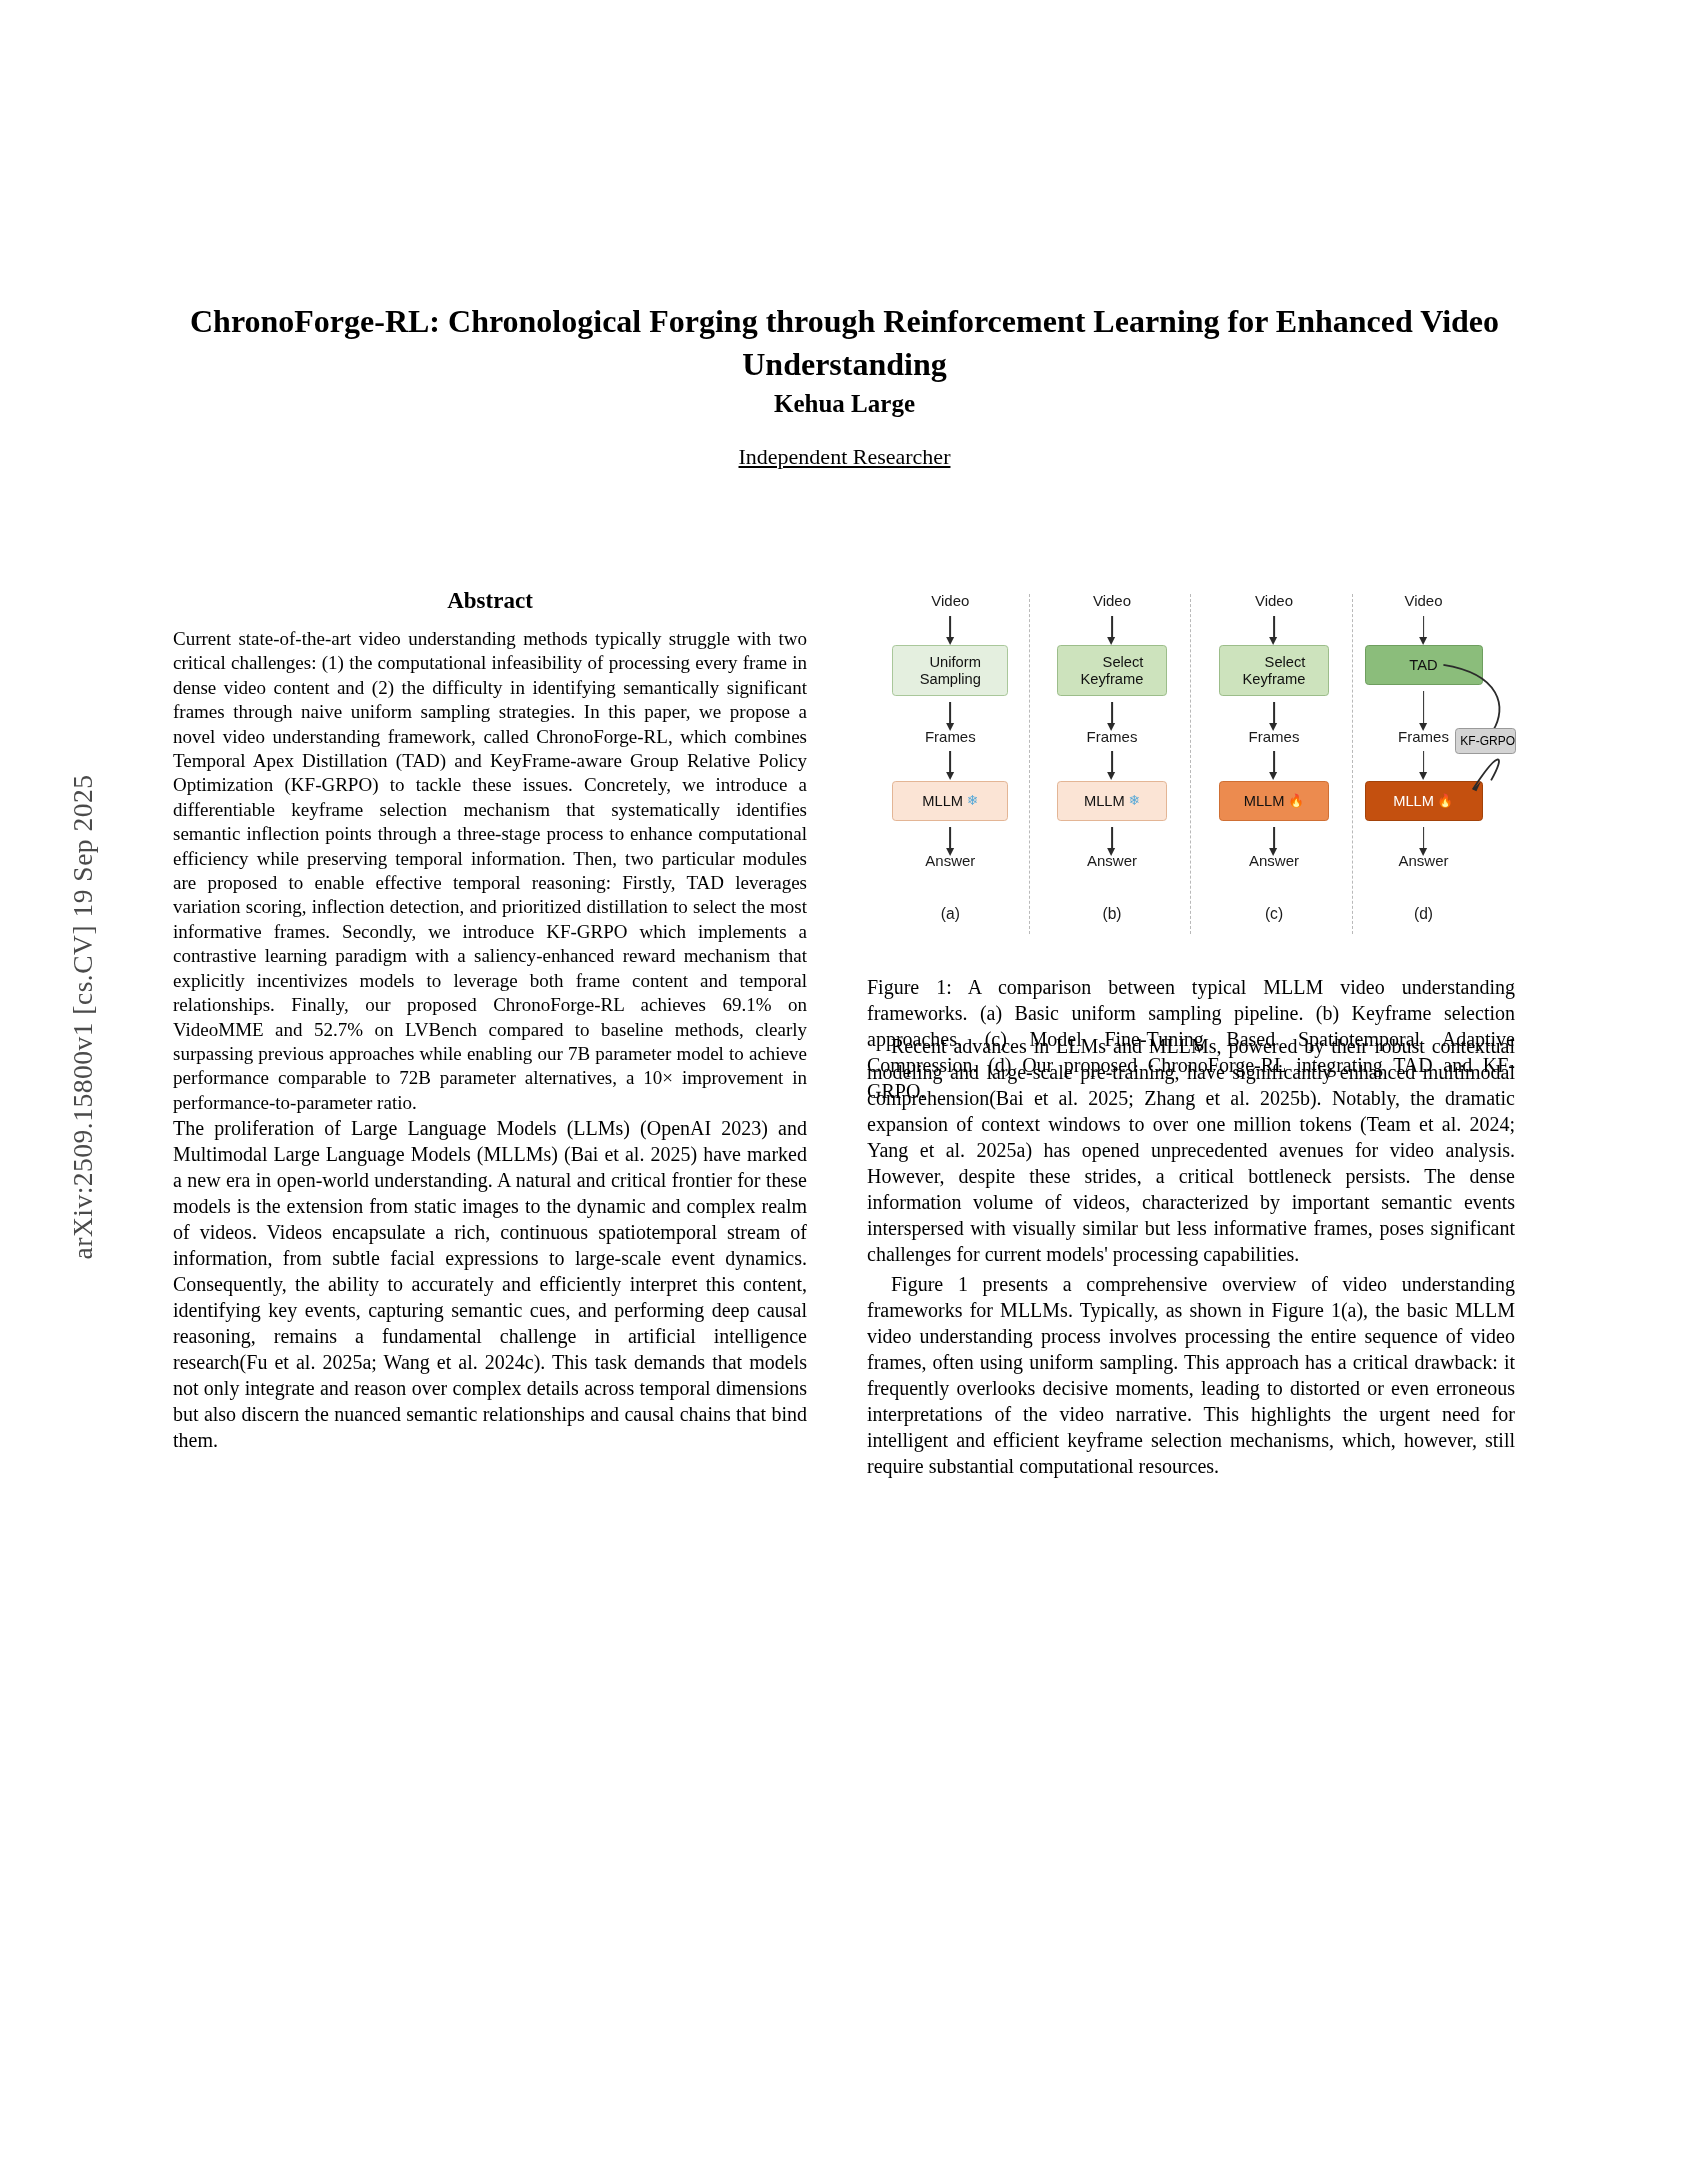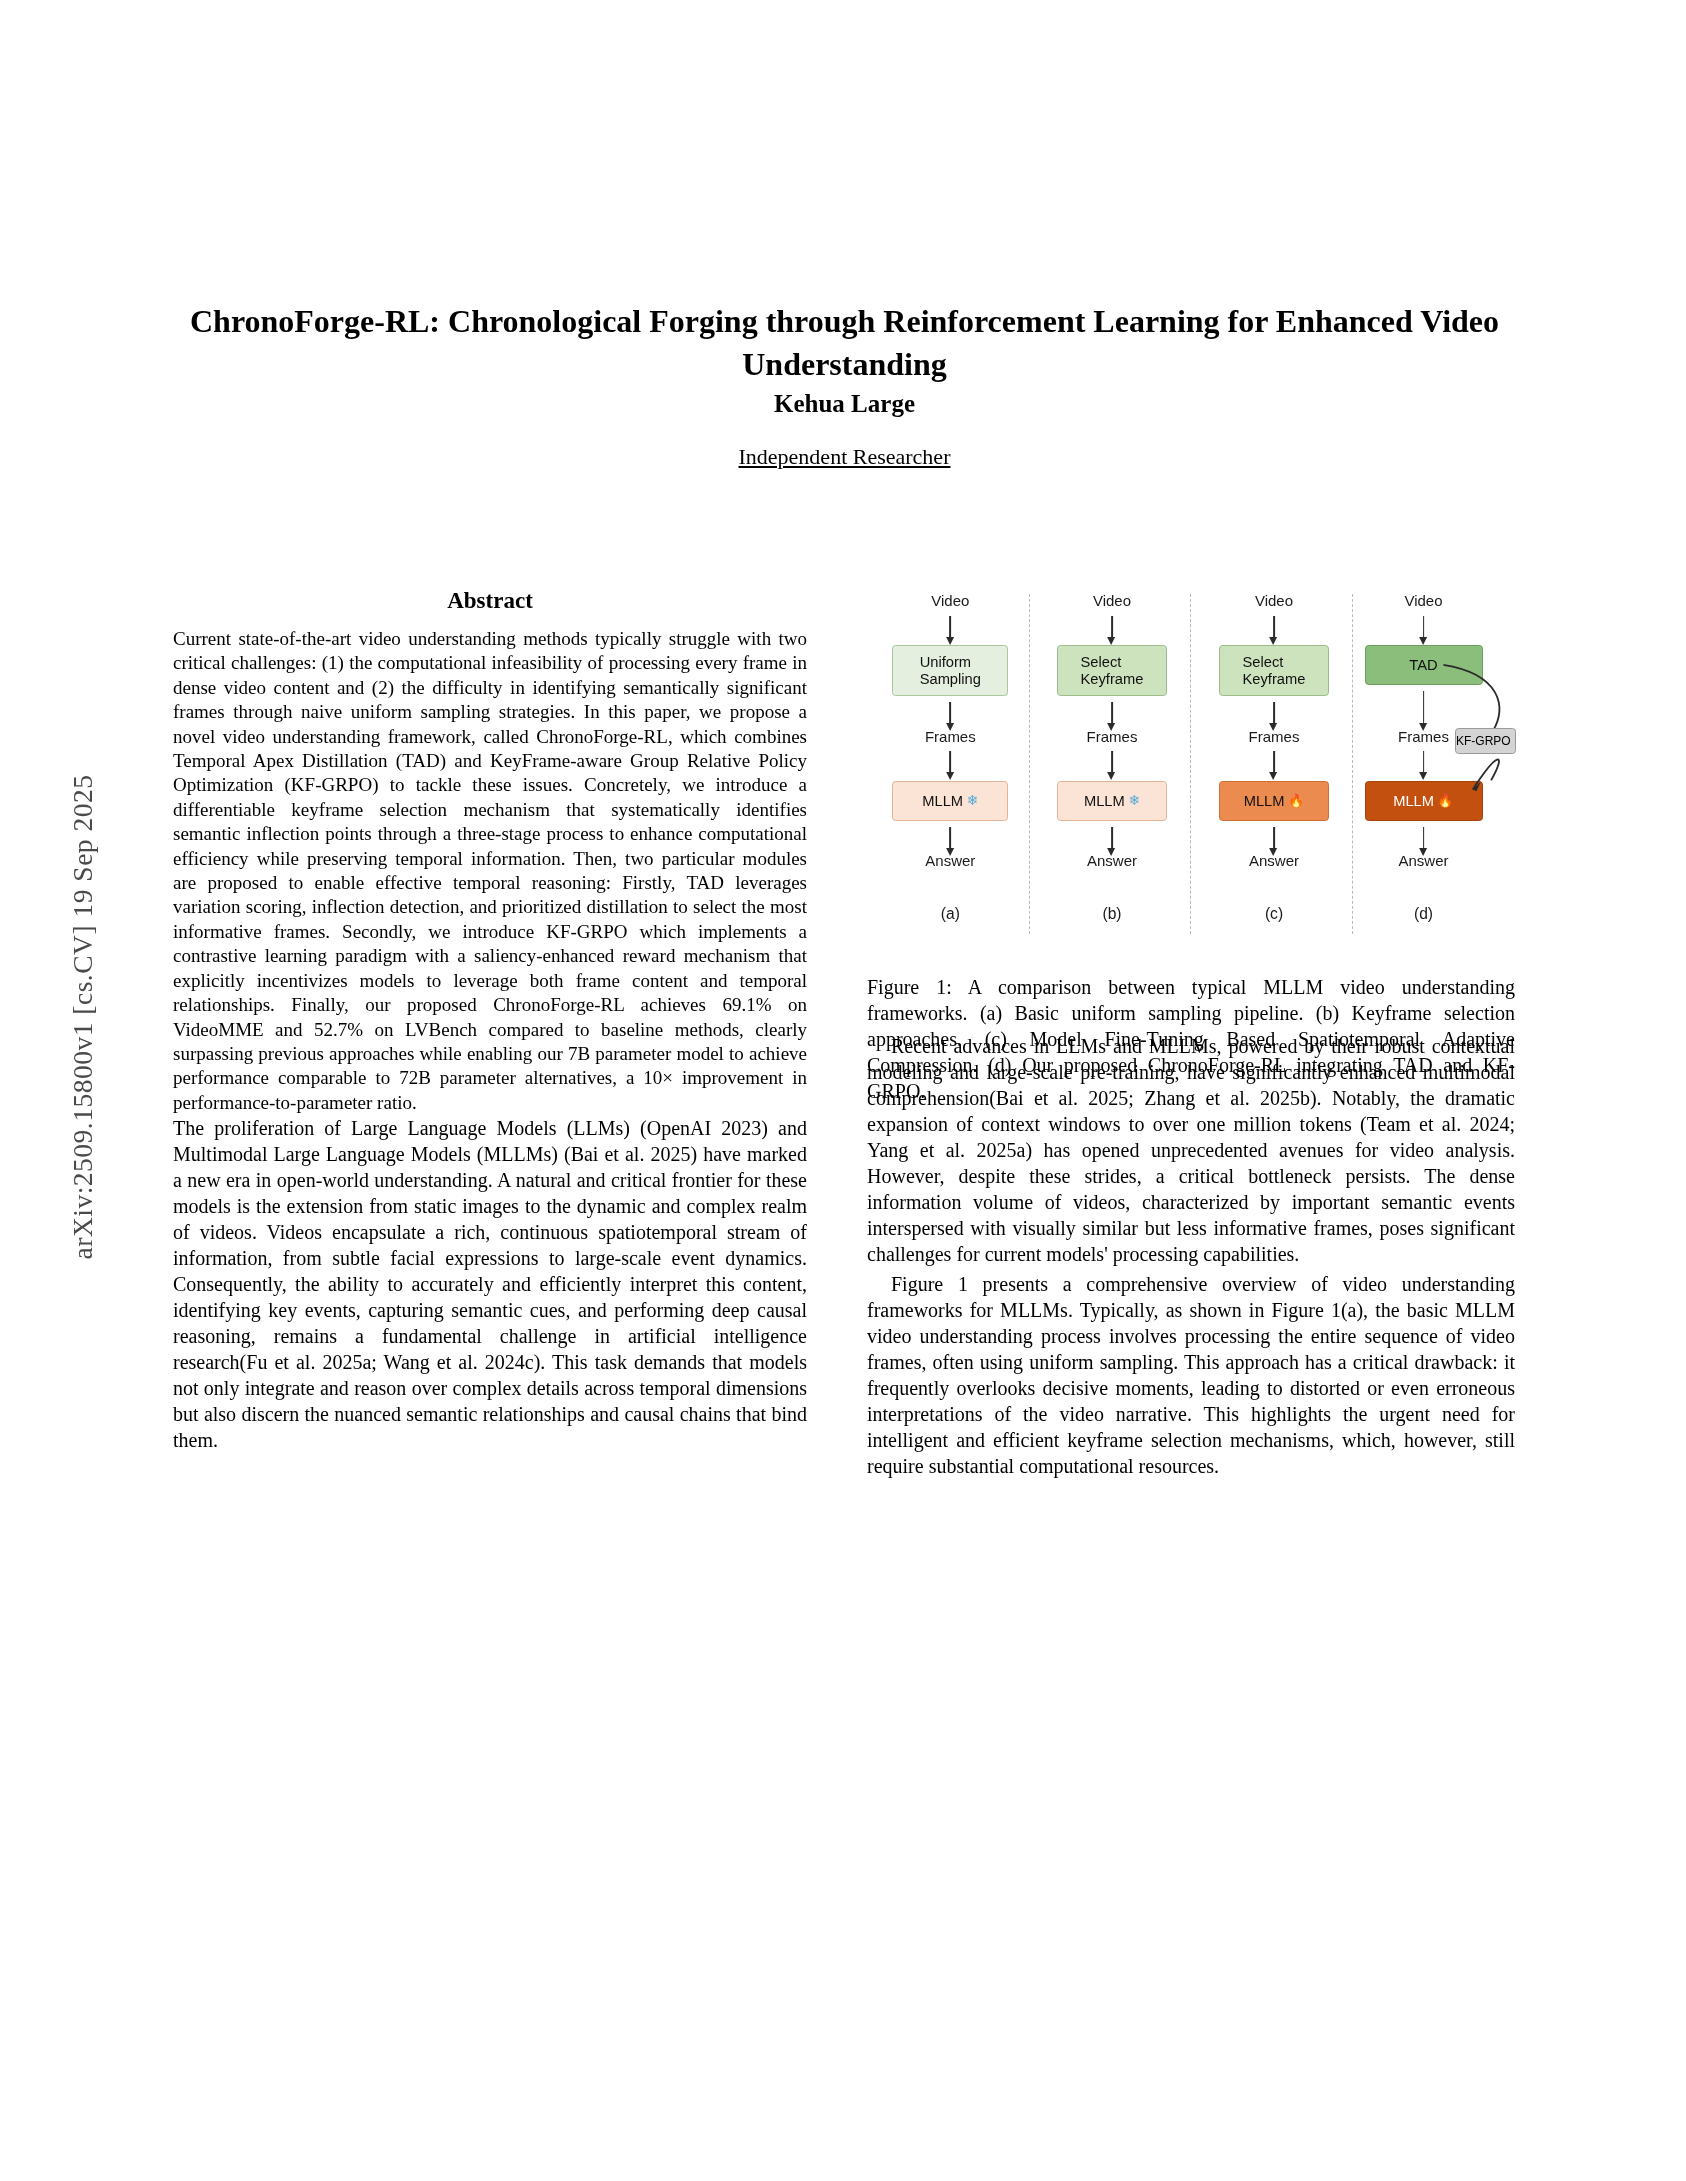--- a/index.html
+++ b/index.html
@@ -147,21 +147,21 @@
   .fig-box {
     position: absolute;
     left: 50%;
     transform: translateX(-50%);
     border-radius: 3.7px;
     display: flex;
     align-items: center;
     justify-content: center;
     font-size: 14.7px;
     color: #111;
-    text-align: left;
+    text-align: right;
     line-height: 1.15;
     box-sizing: border-box;
   }
   .arrow {
     position: absolute;
     left: 50%;
     transform: translateX(-50%);
     width: 1.8px;
     background: #2b2b2b;
   }
@@ -183,21 +183,21 @@
     color: #1a1a1a;
   }
   .kfgrpo-box {
     position: absolute;
     border-radius: 3.7px;
     background: #d4d4d4;
     border: 0.9px solid #9a9a9a;
     font-size: 12px;
     display: flex;
     align-items: center;
-    justify-content: flex-start;
+    justify-content: flex-end;
     font-family: "Liberation Sans", sans-serif;
   }
   .caption {
     position: absolute;
     top: 386px;
     left: 0;
     width: 648px;
     font-size: 20px;
     line-height: 1.30;
     text-align: justify;

